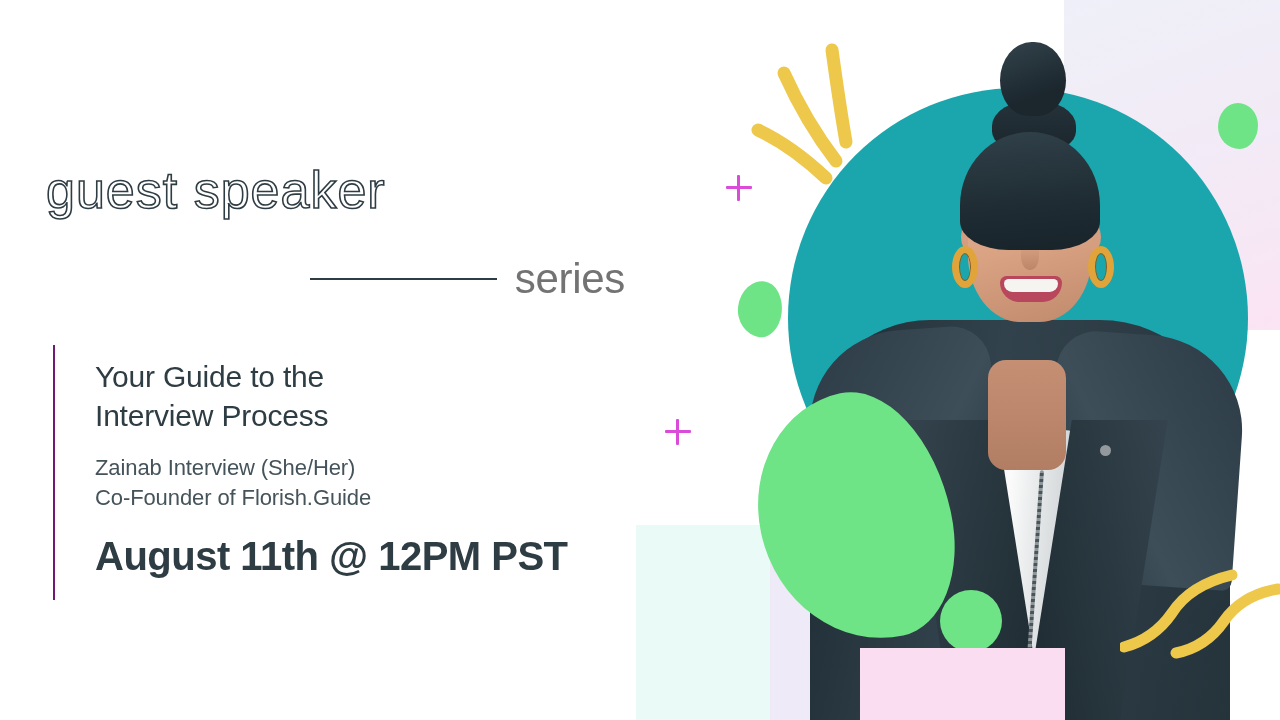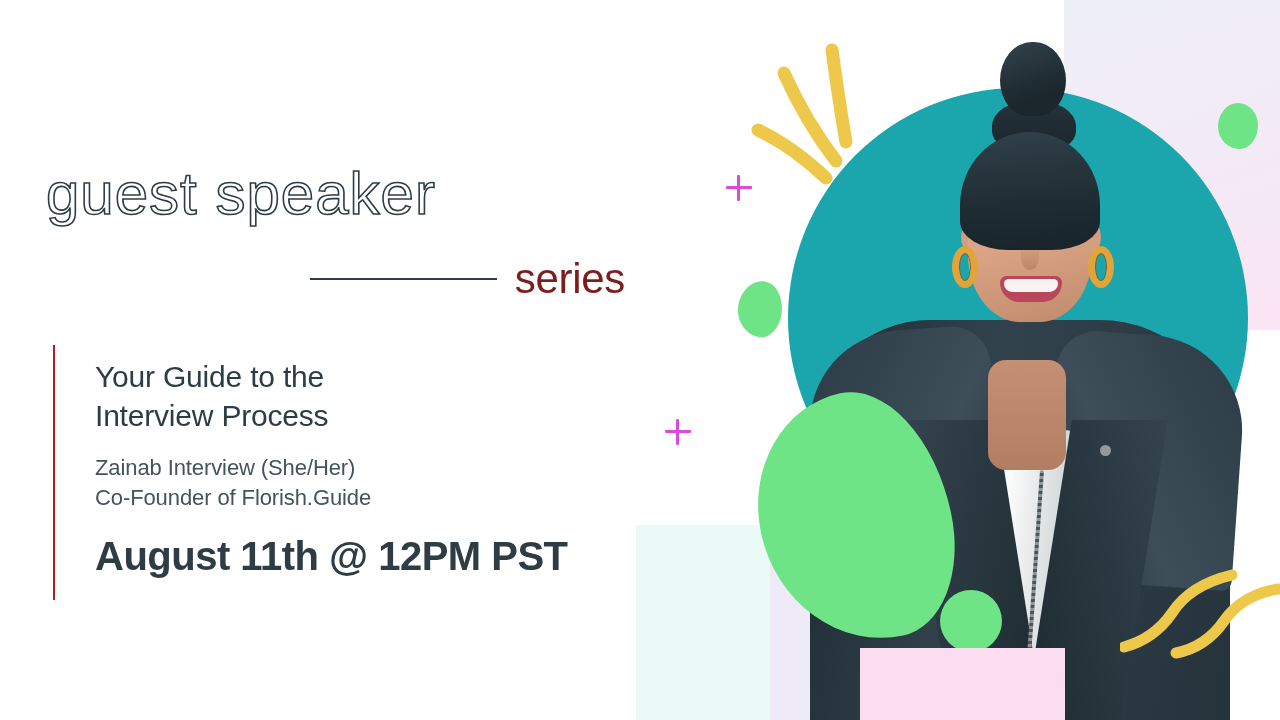--- a/index.html
+++ b/index.html
@@ -292,21 +292,21 @@
     font-size: 42px;
     font-weight: 400;
     letter-spacing: -0.5px;
     color: #2e3c43;
     line-height: 1;
   }
 
   #headline-outline {
     position: absolute;
     left: 46px; top: 164px;
-    font-size: 60px;
+    font-size: 52px;
     font-weight: 400;
     letter-spacing: 1px;
     line-height: 1;
     color: transparent;
     -webkit-text-stroke: 1.6px #2e3c43;
     white-space: nowrap;
   }
 
   #series-row {
     position: absolute;
@@ -317,31 +317,31 @@
     gap: 18px;
   }
   #series-rule {
     flex: 1 1 auto;
     height: 2px;
     background: #2e3c43;
   }
   #series-word {
     font-size: 42px;
     font-weight: 400;
-    color: #7f1d1d;
+    color: #737373;
     letter-spacing: -0.3px;
     line-height: 1;
   }
 
   #detail-block {
     position: absolute;
     left: 53px; top: 345px;
     height: 255px;
     padding-left: 40px;
-    border-left: 2px solid #b91c1c;
+    border-left: 2px solid #701a75;
     display: flex;
     flex-direction: column;
     justify-content: flex-start;
   }
   #talk-title {
     font-size: 30px;
     font-weight: 400;
     line-height: 1.3;
     color: #2e3c43;
     letter-spacing: -0.2px;

